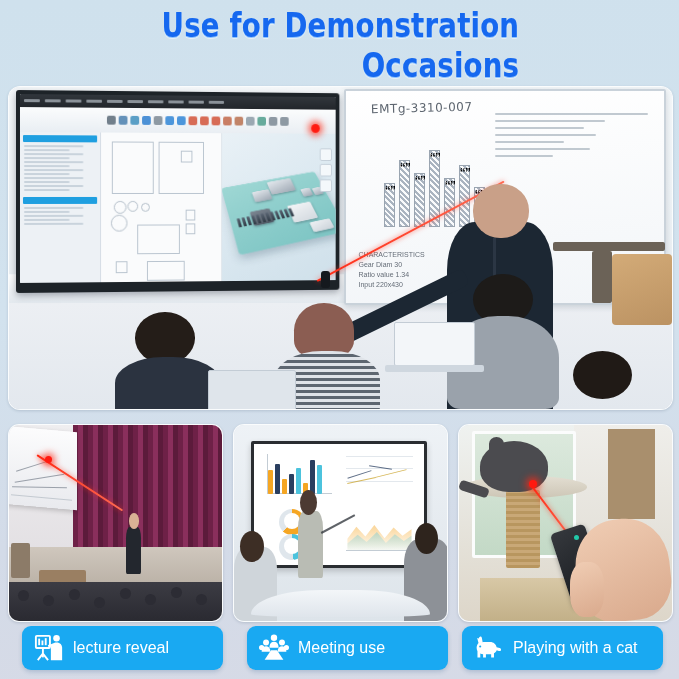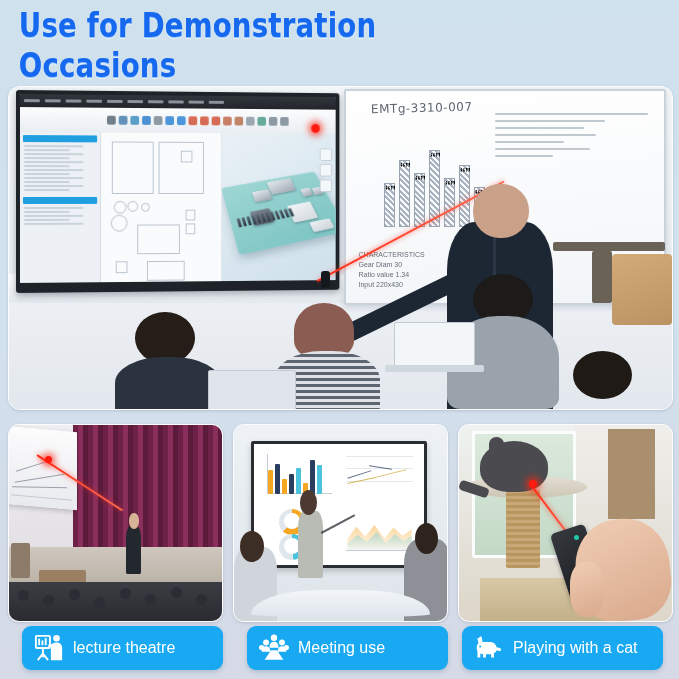--- a/index.html
+++ b/index.html
@@ -4,21 +4,21 @@
 <style>
   html,body{margin:0;padding:0;}
   body{
     width:679px;height:679px;overflow:hidden;
     font-family:"Liberation Sans",sans-serif;
     background:linear-gradient(178deg,#cfe1ed 0%,#d2e2ee 45%,#d3dbe8 78%,#d6dae6 100%);
   }
   .page{position:relative;width:679px;height:679px;}
 
   
-  .header{position:absolute;left:0;top:0;width:538px;height:84px;text-align:left;}
+  .header{position:absolute;left:0;top:0;width:538px;height:84px;text-align:right;}
   .title{
     margin:0;padding-top:6px;
     font-size:33px;line-height:40px;font-weight:bold;
     font-family:"DejaVu Sans Condensed","Liberation Sans Narrow","Liberation Sans",sans-serif;
     color:#1668ef;letter-spacing:.2px;
     transform:scaleX(.93);transform-origin:50% 50%;
     text-shadow:0 1px 0 #8fc3ff,0 2px 1px rgba(255,255,255,.55);
   }
   .subtitle{
     margin:0;padding-top:4px;font-size:19px;line-height:24px;color:#14181c;font-weight:400;
@@ -469,21 +469,21 @@
         <rect x="4.5" y="6" width="2" height="7"></rect>
           <rect x="8" y="8" width="2" height="5"></rect>
         <rect x="11.5" y="5.5" width="2" height="7.5"></rect>
         <rect x="8.5" y="16" width="2" height="10"></rect>
         <path d="M9.5 22 L4 29 M9.5 22 L15 29" stroke="#fff" stroke-width="2" fill="none"></path>
         <circle cx="24" cy="5.5" r="3.5"></circle>
         <path d="M24 10 c-4 0-6 2.5-6 6 v13 h12 v-13 c0-3.5-2-6-6-6z"></path>
         <rect x="15" y="12" width="6" height="2.4" transform="rotate(-14 18 13)"></rect>
       </svg>
     </span>
-    <span class="capText">lecture theatre</span>
+    <span class="capText">lecture reveal</span>
   </div>
 
   <div class="caption c3">
     <span class="capIcon">
       <svg viewBox="0 0 32 32" width="30" height="30" fill="#ffffff">
         <path d="M3.4 5.2l1.4 5.4c-1.3 1.4-2 3.2-2 5.2 0 1.3 0.3 2.6 0.9 3.7V26h3v-4.2
                  c0.9 0.5 1.9 0.8 3 0.9V26h3v-3.3h5.6V26h3v-4.3c1.4-0.8 2.4-2 2.9-3.4
                  l2.3 0.9c1.1 0.4 2.1-0.2 2.3-1.2 0.2-1-0.4-1.9-1.4-2.1l-3.3-0.8
                  c-0.7-3.1-3.4-5.4-6.7-5.4h-6.4c-0.6 0-1.2 0.1-1.8 0.2L8.4 5.2
                  c-0.3-1-1.1-1.5-1.9-1.3-0.9 0.2-1.4 1-1.1 2z"></path>

